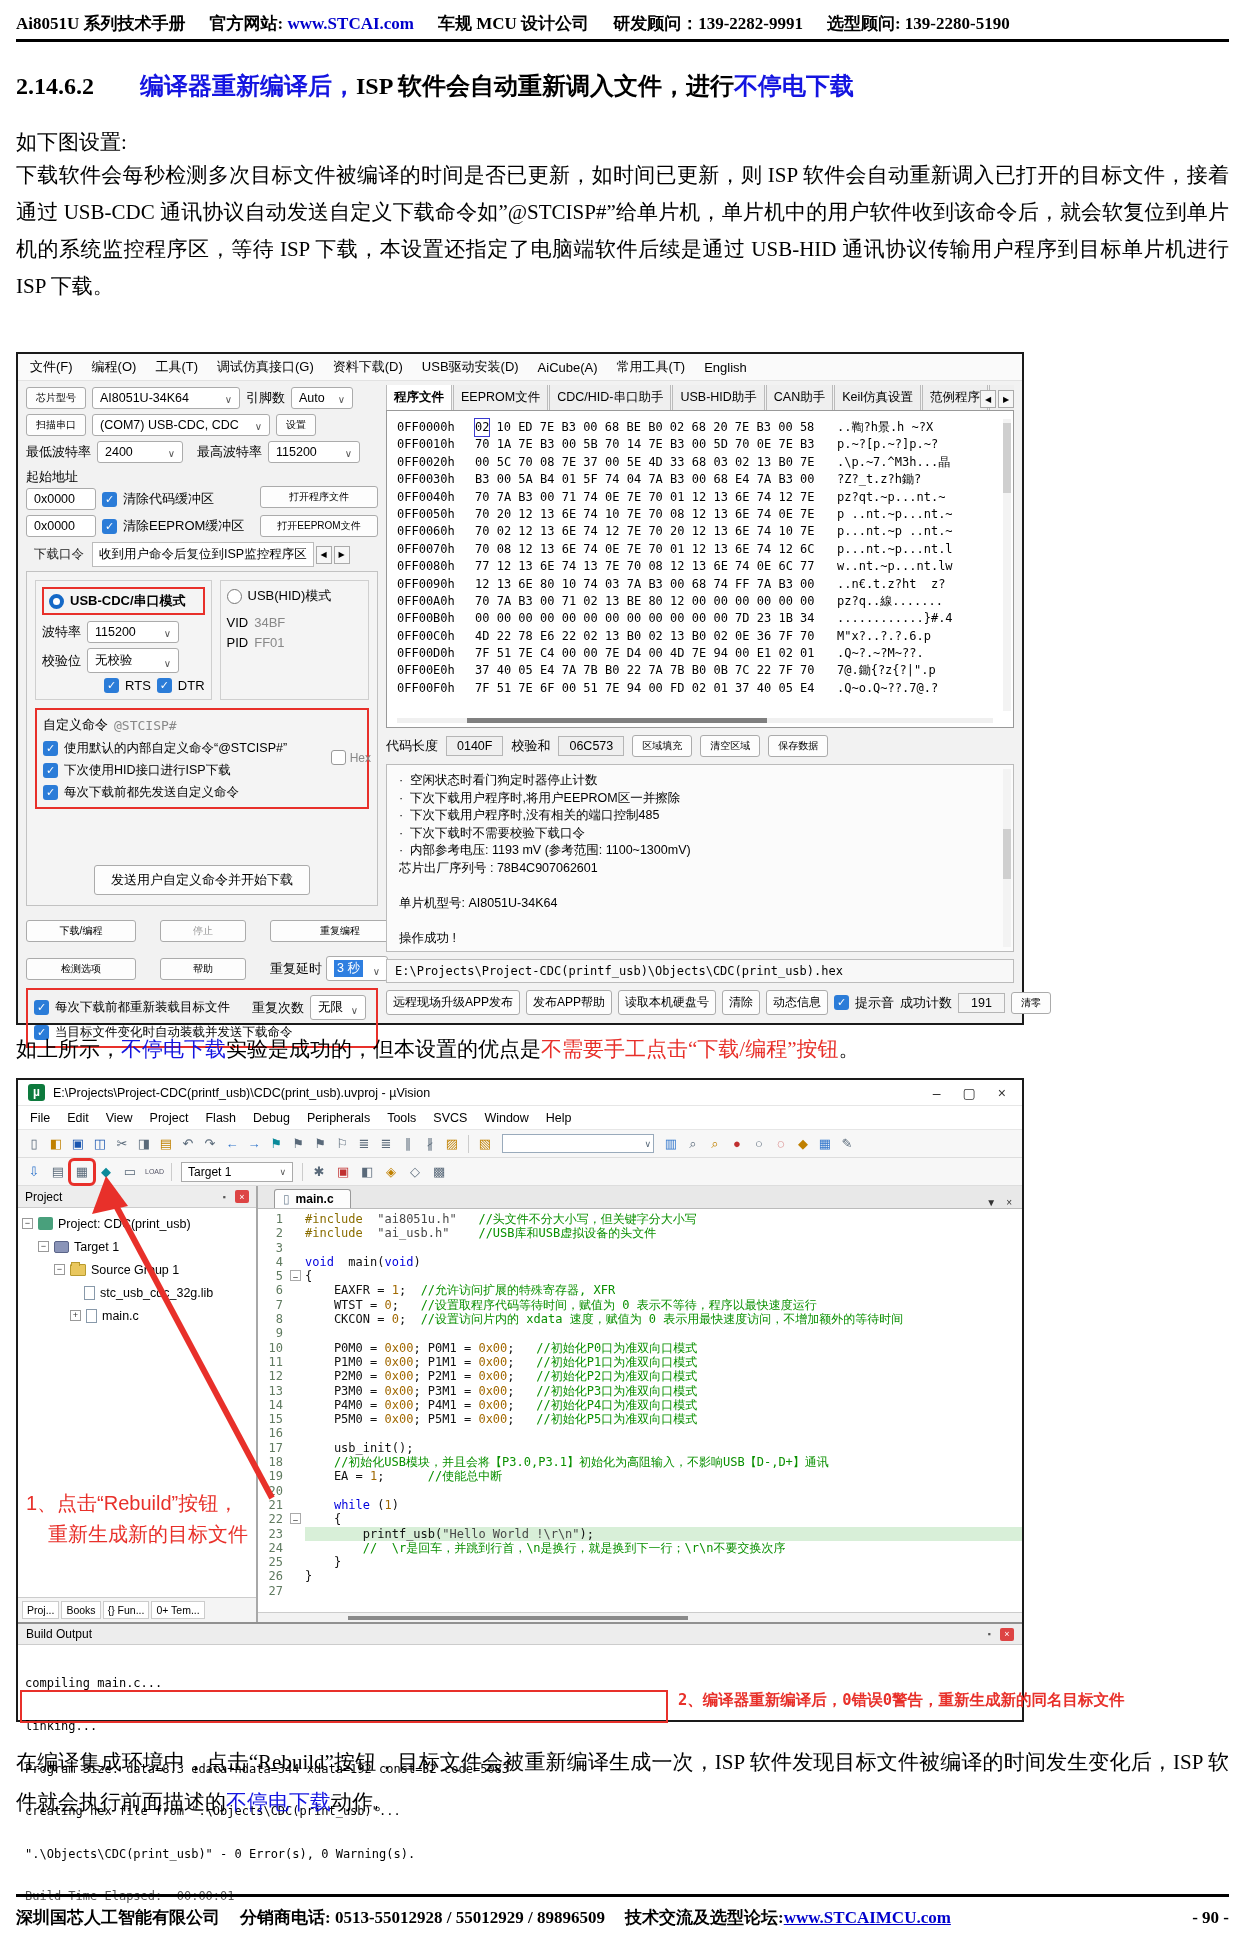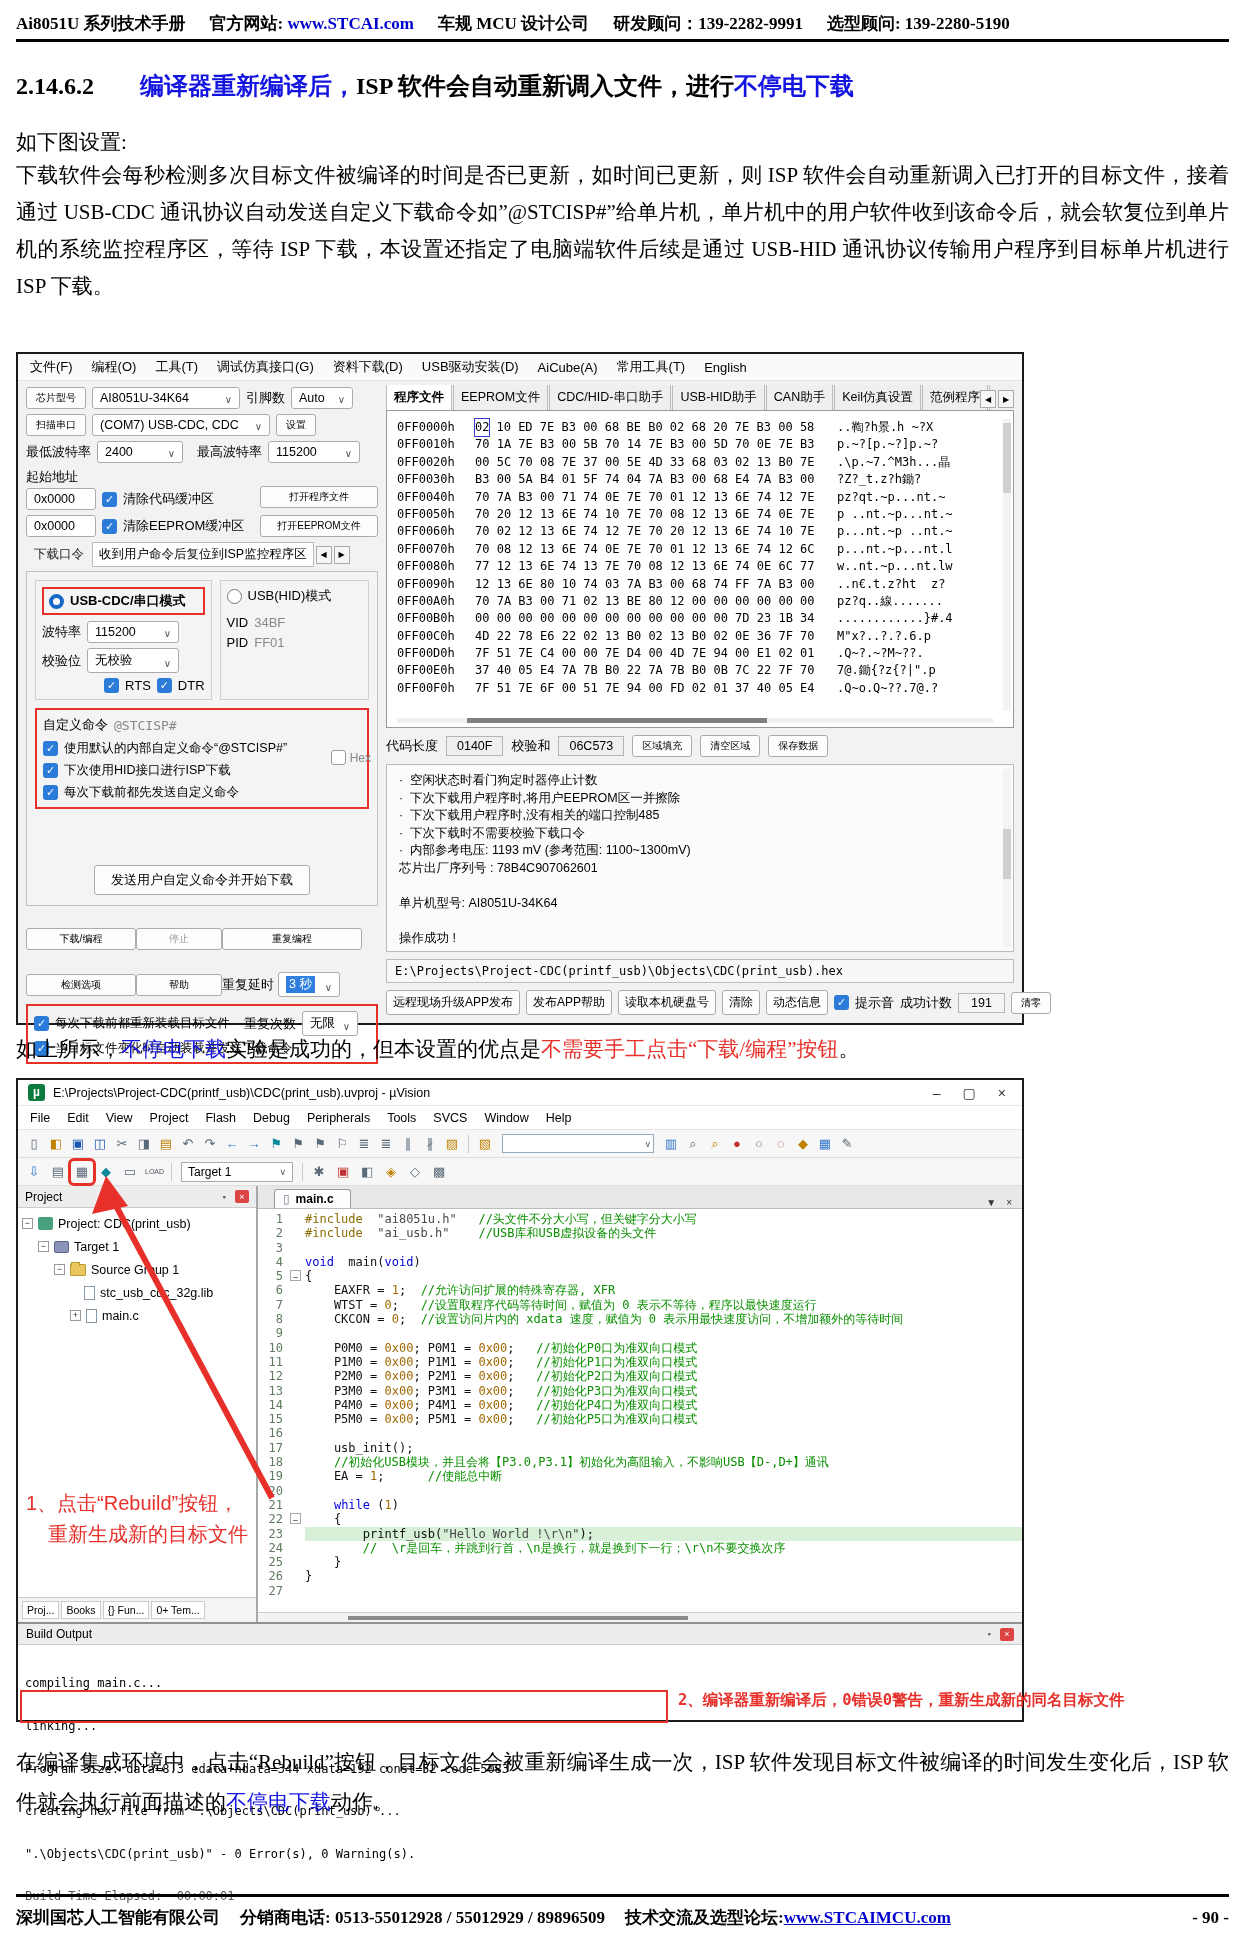--- a/index.html
+++ b/index.html
@@ -35,21 +35,21 @@
 .irow{display:flex;align-items:center;gap:6px;margin-bottom:5px;font-size:13px}
 .lbl{white-space:nowrap;font-size:13px}
 .itabrow{display:flex;align-items:center;margin:4px 0 4px 0;font-size:12.5px}
 .itab0{padding:4px 8px;color:#222}
 .itabsel{background:#fff;border:1px solid #bbb;padding:3px 6px;white-space:nowrap}
 .minibtn{width:16px;height:18px;border:1px solid #aaa;background:#f6f6f6;font-size:8px;display:flex;align-items:center;justify-content:center;margin-left:2px}
 .grp{border:1px solid #c2c2c2;background:#f4f4f4;padding:8px;position:relative}
 .subgrp{border:1px solid #cfcfcf;padding:6px;background:#f4f4f4}
 .vals{color:#888}
 .sendbtn{display:block;margin:10px auto 2px auto;border:1px solid #ababab;background:#fdfdfd;border-radius:3px;padding:5px 16px;font-size:13px}
-.b3{display:grid;grid-template-columns:110px 86px 140px;gap:0;margin-top:22px}
+.b3{display:grid;grid-template-columns:110px 86px 140px;gap:24px;margin-top:14px}
 .hl-sel{background:#2f7fe0;color:#fff;padding:0 3px}
 .iright{position:absolute;left:368px;top:31px;right:8px;bottom:8px;display:flex;flex-direction:column}
 .itabs{display:flex;align-items:flex-end;height:25px;font-size:12.5px;overflow:hidden;white-space:nowrap;position:relative;padding-right:34px}
 .itab{padding:4px 7px;border:1px solid #bbb;border-bottom:none;background:#efefef;margin-right:1px;flex:none}
 .itab.active{background:#fff;font-weight:bold}
 .itabarrows{position:absolute;right:0;bottom:2px;display:flex}
 .hexbox{background:#fff;border:1px solid #999;padding:8px 4px 0 10px;font-family:"DejaVu Sans Mono",monospace;font-size:12px;position:relative;height:318px}
 .hexrow{display:flex;height:17.4px;line-height:17.4px;white-space:pre}
 .ha{width:78px;flex:none}
 .hb{width:344px;flex:none;display:flex}
@@ -284,21 +284,21 @@
         <span class="isel" style="width:62px">
             <span class="hl-sel">3 秒</span>
             <span class="chev">∨</span>
           </span>
       </span>
     </div>
     <div class="redb" style="margin-top:7px;padding:5px 6px">
       <div class="irow" style="margin-bottom:4px">
         <span class="cbx">✓</span>
         <span class="lbl" style="font-size:12.5px">每次下载前都重新装载目标文件</span>
-        <span class="lbl" style="margin-left:8px">重复次数</span>
+        <span class="lbl" style="margin-left:16px">重复次数</span>
         <span class="isel" style="width:56px">
             <span>无限</span>
             <span class="chev">∨</span>
           </span>
       </div>
       <div class="irow" style="margin-bottom:0">
         <span class="cbx">✓</span>
         <span class="lbl" style="font-size:12.5px">当目标文件变化时自动装载并发送下载命令</span>
       </div>
     </div>

